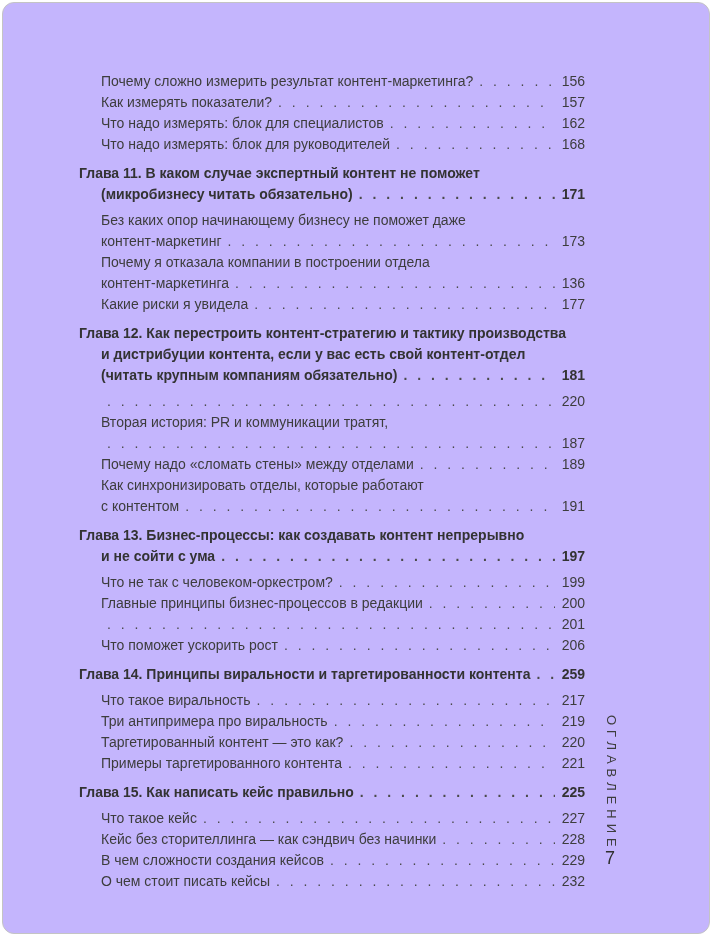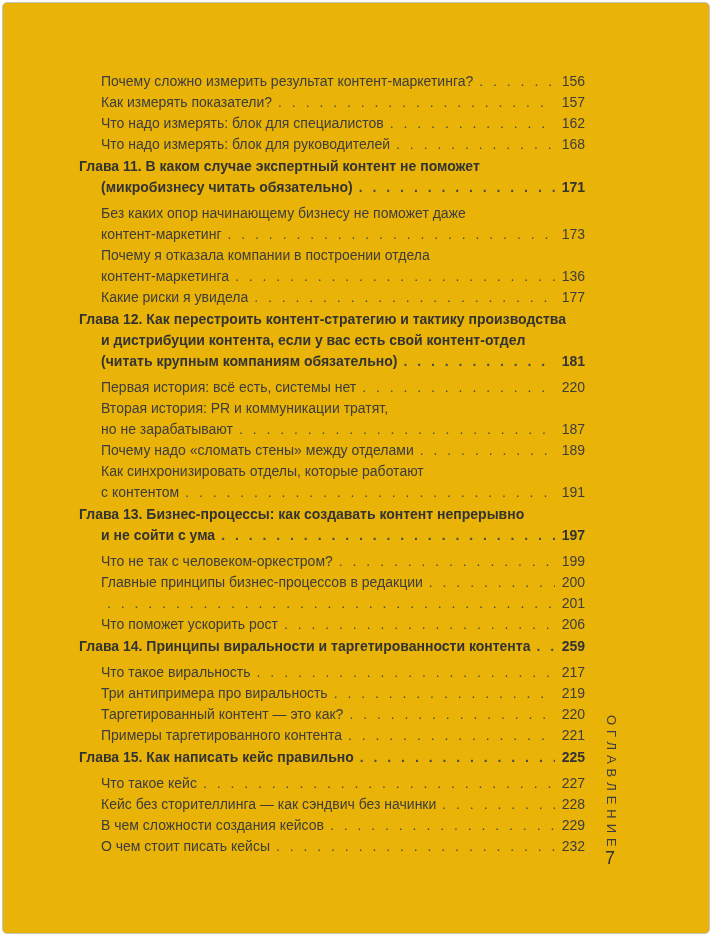--- a/index.html
+++ b/index.html
@@ -7,35 +7,35 @@
     padding: 0;
     background: #ffffff;
     font-family: "Liberation Sans", "DejaVu Sans", sans-serif;
   }
   .page {
     position: relative;
     width: 708px;
     height: 932px;
     margin: 2px;
     border: 1px solid #c4c4c4;
-    border-radius: 5px;
-    background: #eab308;
+    border-radius: 12px;
+    background: #c4b5fd;
     box-sizing: border-box;
     overflow: hidden;
     color: #3d3d3d;
   }
   .toc {
     position: absolute;
     top: 68px;
     left: 76px;
     width: 506px;
     font-size: 14px;
     line-height: 21px;
   }
-  .toc-section { margin-top: 1px; }
+  .toc-section { margin-top: 8px; }
   .toc-section:first-child { margin-top: 0; }
   .chapter-heading { font-weight: 700; color: #333333; }
   .toc-entries { padding-left: 22px; margin-top: 5px; }
   .toc-section:first-child > .toc-entries { margin-top: 0; padding-left: 22px; }
   .toc-line { display: flex; align-items: baseline; }
   .toc-line.cont { padding-left: 22px; align-items: flex-end; }
   .line-text { white-space: nowrap; }
   .dots {
     flex: 1 1 auto;
     overflow: hidden;
@@ -151,31 +151,29 @@
           </div>
           <div class="toc-line cont">
             <span class="line-text">(читать крупным компаниям обязательно)</span>
             <span class="dots" aria-hidden="true">. . . . . . . . . . . . . . . . . . . . . . . . . . . . . . . . . . . . . . . . . . . . . . . . . . . . . . . . . . . . . . . . . . . . . . . . . . . . . . . . . . . . . . . . . .</span>
             <span class="pagenum">181</span>
           </div>
         </div>
         <div class="toc-entries">
           <div class="toc-entry">
             <div class="toc-line">
-              <span class="line-text">Первая история: всё есть, системы нет</span>
               <span class="dots" aria-hidden="true">. . . . . . . . . . . . . . . . . . . . . . . . . . . . . . . . . . . . . . . . . . . . . . . . . . . . . . . . . . . . . . . . . . . . . . . . . . . . . . . . . . . . . . . . . .</span>
               <span class="pagenum">220</span>
             </div>
           </div>
           <div class="toc-entry">
             <div class="toc-line">
               <span class="line-text">Вторая история: PR и коммуникации тратят,</span>
             </div>
             <div class="toc-line">
-              <span class="line-text">но не зарабатывают</span>
               <span class="dots" aria-hidden="true">. . . . . . . . . . . . . . . . . . . . . . . . . . . . . . . . . . . . . . . . . . . . . . . . . . . . . . . . . . . . . . . . . . . . . . . . . . . . . . . . . . . . . . . . . .</span>
               <span class="pagenum">187</span>
             </div>
           </div>
           <div class="toc-entry">
             <div class="toc-line">
               <span class="line-text">Почему надо «сломать стены» между отделами</span>
               <span class="dots" aria-hidden="true">. . . . . . . . . . . . . . . . . . . . . . . . . . . . . . . . . . . . . . . . . . . . . . . . . . . . . . . . . . . . . . . . . . . . . . . . . . . . . . . . . . . . . . . . . .</span>
               <span class="pagenum">189</span>
             </div>

